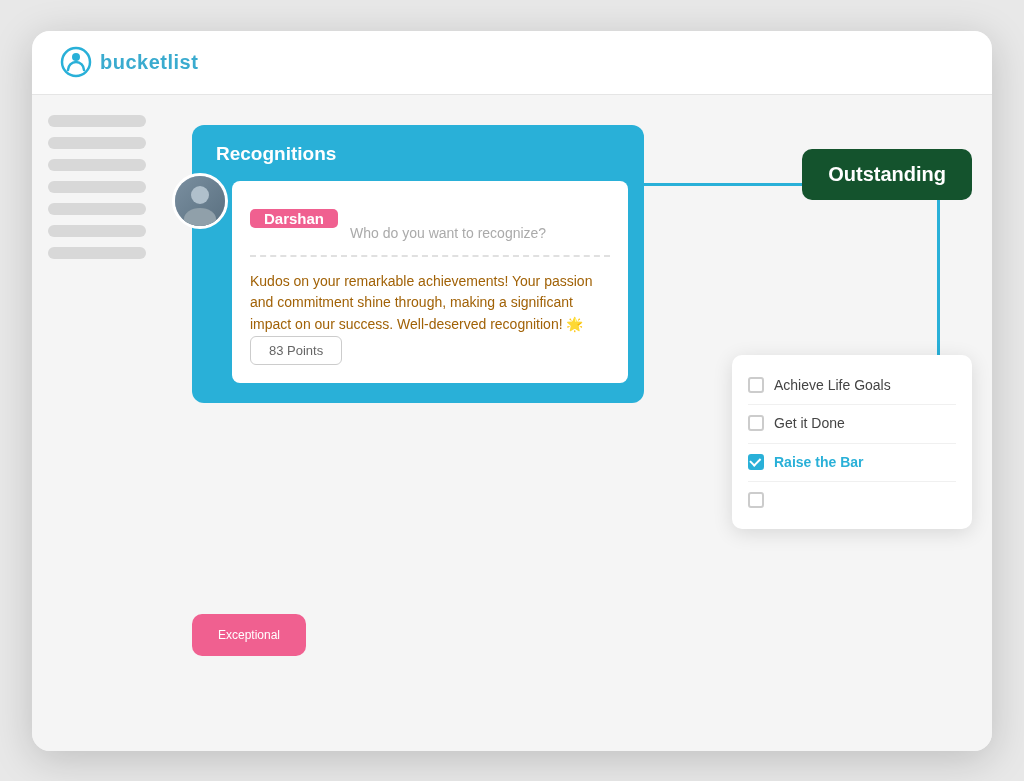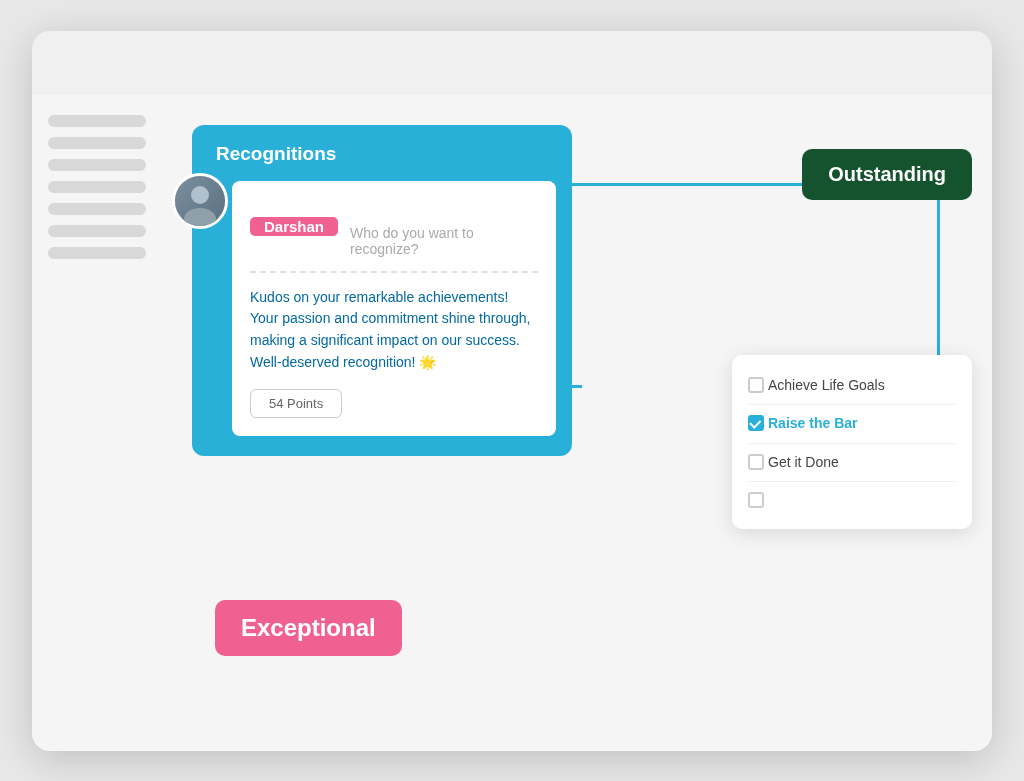--- a/index.html
+++ b/index.html
@@ -87,21 +87,21 @@
       bottom: 0;
       background: #f5f5f5;
       overflow: hidden;
     }
 
     
     .recognition-panel {
       position: absolute;
       top: 30px;
       left: 30px;
-      width: 380px;
+      width: 452px;
       background: #29b0d8;
       border-radius: 12px;
       padding: 0 0 20px 0;
       z-index: 20;
     }
 
     .recognition-header {
       padding: 18px 24px 16px;
       font-size: 19px;
       font-weight: 700;
@@ -199,23 +199,22 @@
     }
 
     .card-divider {
       border: none;
       border-top: 2px dashed #e0e0e0;
       margin: 0 0 14px 0;
     }
 
     .card-message {
       font-size: 14px;
-      color: #0369a1;
+      color: #a16207;
       line-height: 1.55;
-      margin-bottom: 16px;
     }
 
     .points-button {
       display: inline-block;
       border: 1.5px solid #ccc;
       border-radius: 6px;
       padding: 6px 18px;
       font-size: 13px;
       color: #666;
       background: #fff;
@@ -256,26 +255,25 @@
       z-index: 25;
     }
 
     
     .badge-exceptional {
       position: absolute;
       bottom: 95px;
       left: 30px;
       background: #f06090;
       color: #fff;
-      font-size: 24px;
-      font-weight: 700;
+      font-size: 12px;
+      font-weight: 400;
       padding: 14px 26px;
       border-radius: 10px;
       z-index: 25;
-      margin-left: 23px;
     }
 
     
     .line-exceptional {
       position: absolute;
       top: 290px;
       left: 30px;
       width: 390px;
       height: 3px;
       background: #29b0d8;
@@ -291,21 +289,21 @@
       background: #fff;
       border-radius: 10px;
       box-shadow: 0 4px 20px rgba(0,0,0,0.12);
       padding: 12px 16px;
       z-index: 30;
     }
 
     .checklist-item {
       display: flex;
       align-items: flex-start;
-      gap: 4px;
+      gap: 10px;
       padding: 9px 0;
       font-size: 14px;
       color: #444;
     }
 
     .checklist-item:not(:last-child) {
       border-bottom: 1px solid #f0f0f0;
     }
 
     .checklist-item.selected {
@@ -341,20 +339,30 @@
 
     .checklist-label {
       line-height: 1.4;
     }
   </style>
 </head>
 <body>
 
 <div class="screenshot-wrapper">
 
+  <div class="header">
+    <div class="logo-area">
+      <svg class="logo-icon" viewBox="0 0 32 32" fill="none" xmlns="http://www.w3.org/2000/svg">
+        <circle cx="16" cy="16" r="14" stroke="#29b0d8" stroke-width="2.5" fill="none"></circle>
+        <circle cx="16" cy="11" r="4" fill="#29b0d8"></circle>
+        <path d="M8 24c0-4.4 3.6-8 8-8s8 3.6 8 8" stroke="#29b0d8" stroke-width="2.5" fill="none" stroke-linecap="round"></path>
+      </svg>
+      <span class="logo-text">bucketlist</span>
+    </div>
+  </div>
 
   <div class="sidebar">
     <div class="sidebar-bar"></div>
     <div class="sidebar-bar"></div>
     <div class="sidebar-bar"></div>
     <div class="sidebar-bar"></div>
     <div class="sidebar-bar"></div>
     <div class="sidebar-bar"></div>
     <div class="sidebar-bar"></div>
   </div>
@@ -380,46 +388,46 @@
           </div>
         </div>
 
         <div class="inner-card">
           <div class="recipient-row">
             <span class="recipient-badge">Darshan</span>
             <span class="recipient-placeholder">Who do you want to recognize?</span>
           </div>
           <hr class="card-divider">
           <p class="card-message">Kudos on your remarkable achievements! Your passion and commitment shine through, making a significant impact on our success. Well-deserved recognition! 🌟</p>
-          <div class="points-button">54 Points</div>
+          <div class="points-button">83 Points</div>
         </div>
       </div>
     </div>
 
     <div class="line-exceptional"></div>
 
     <div class="badge-exceptional">Exceptional</div>
 
     <div class="checklist-panel">
 
       <div class="checklist-item">
         <div class="checkbox"></div>
         <span class="checklist-label">Achieve Life Goals</span>
       </div>
 
+      <div class="checklist-item">
+        <div class="checkbox"></div>
+        <span class="checklist-label">Get it Done</span>
+      </div>
+
       <div class="checklist-item selected">
         <div class="checkbox checked"></div>
         <span class="checklist-label">Raise the Bar</span>
       </div>
 
       <div class="checklist-item">
         <div class="checkbox"></div>
-        <span class="checklist-label">Get it Done</span>
-      </div>
-
-      <div class="checklist-item">
-        <div class="checkbox"></div>
       </div>
 
     </div>
 
   </div>
 </div>
 
 </body></html>

